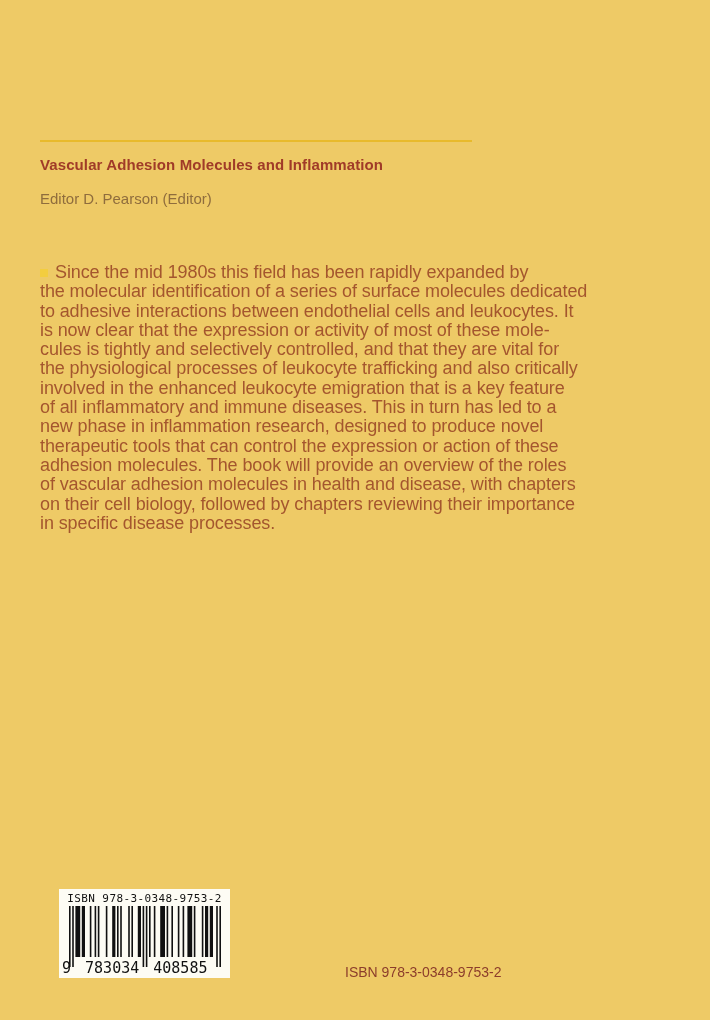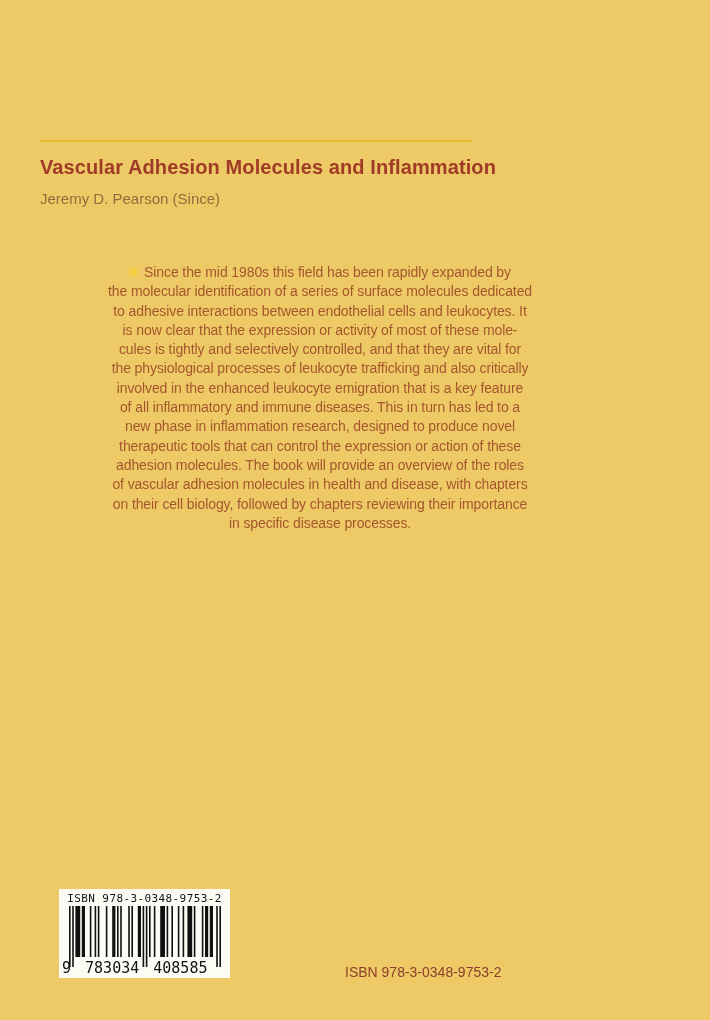--- a/index.html
+++ b/index.html
@@ -8,32 +8,31 @@
     background:var(--background,#eeca66);
     font-family:"Liberation Sans",sans-serif;
     position:relative;overflow:hidden;
   }
   .rule{
     position:absolute;left:40px;top:140px;width:432px;height:2px;
     background:var(--rule,#e8ba2c);
   }
   .book-title{
     position:absolute;left:40px;top:156px;margin:0;
-    font-size:20px;font-weight:bold;letter-spacing:0.1px;
+    font-size:15px;font-weight:bold;letter-spacing:0.1px;
     color:var(--title,#a03b28);
   }
   .book-author{
     position:absolute;left:40px;top:190px;
     font-size:15px;color:var(--author,#8f6d3d);
   }
   .desc{
     position:absolute;left:40px;top:263px;width:560px;margin:0;
-    font-size:14px;line-height:19.3px;letter-spacing:-0.1px;
+    font-size:18px;line-height:19.3px;letter-spacing:-0.1px;
     color:var(--body_text,#a4562e);
-    text-align:center;
   }
   .desc .text{white-space:pre-line;}
   .bullet{
     display:inline-block;width:8px;height:8px;
     background:var(--bullet,#f3cd3f);
     margin-right:7px;position:relative;top:-1px;
   }
   .barcode-box{
     position:absolute;left:59px;top:889px;width:171px;height:89px;
     background:var(--barcode_bg,#fdfcf4);
@@ -57,21 +56,21 @@
     font-size:14px;color:var(--footer_isbn,#8c3d2b);
   }
 </style>
 </head>
 <body>
 
 <div class="rule"></div>
 
 <h1 class="book-title">Vascular Adhesion Molecules and Inflammation</h1>
 
-<div class="book-author">Jeremy D. Pearson (Since)</div>
+<div class="book-author">Editor D. Pearson (Editor)</div>
 
 <p class="desc"><span class="bullet"></span><span class="text">Since the mid 1980s this field has been rapidly expanded by
 the molecular identification of a series of surface molecules dedicated
 to adhesive interactions between endothelial cells and leukocytes. It
 is now clear that the expression or activity of most of these mole-
 cules is tightly and selectively controlled, and that they are vital for
 the physiological processes of leukocyte trafficking and also critically
 involved in the enhanced leukocyte emigration that is a key feature
 of all inflammatory and immune diseases. This in turn has led to a
 new phase in inflammation research, designed to produce novel

